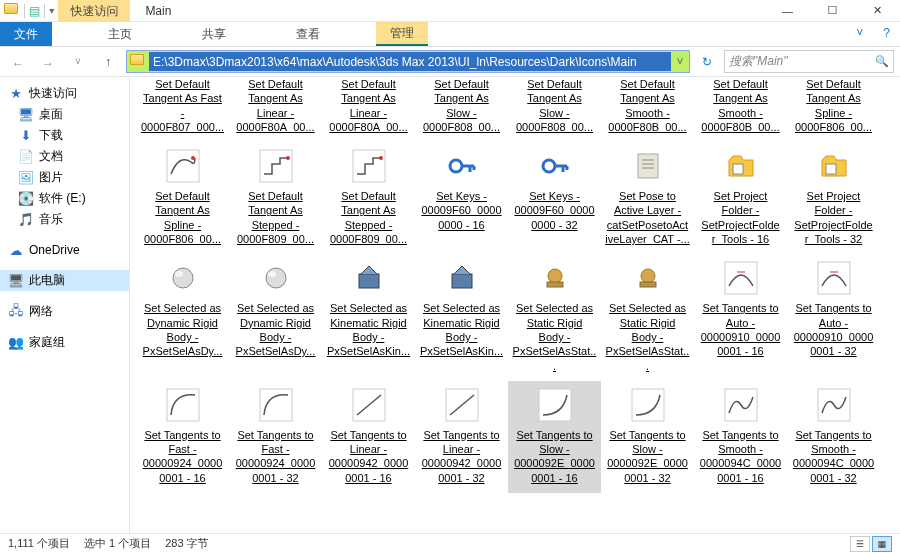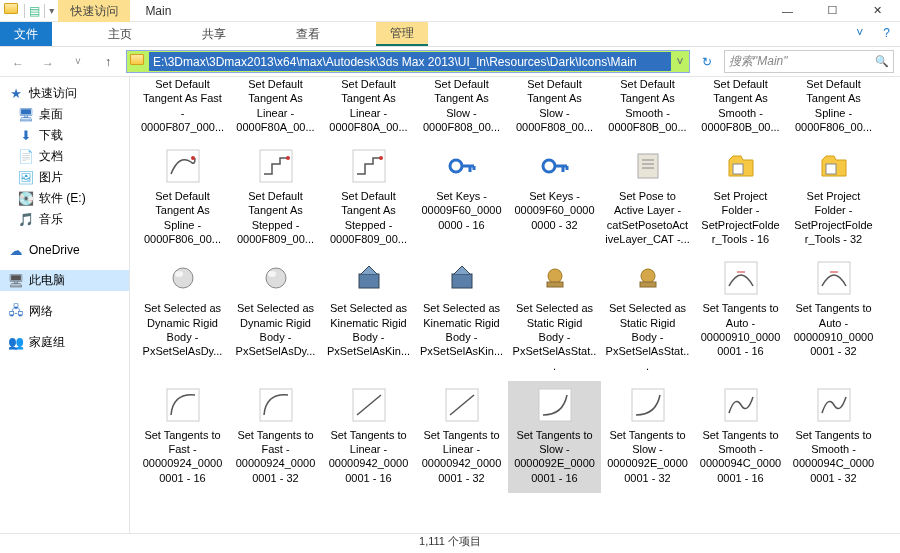--- a/index.html
+++ b/index.html
@@ -37,31 +37,31 @@
 
 
 .main { display: flex; height: 456px; }
 .sidebar { width: 130px; border-right: 1px solid #e5e5e5; padding: 6px 0; overflow: hidden; }
 .sidebar .item { display: flex; align-items: center; gap: 5px; padding: 2px 6px 2px 18px; white-space: nowrap; }
 .sidebar .item.top { padding-left: 8px; font-weight: normal; }
 .sidebar .item.sel { background: #cde8ff; }
 .sidebar .item .ic { width: 16px; height: 16px; display: inline-flex; align-items: center; justify-content: center; font-size: 13px; }
 .sidebar .group-gap { height: 10px; }
 
-.content { flex: 1; overflow: hidden; position: relative; background: #fff; }
+.content { flex: 1; overflow: hidden; position: relative; background: #fff; text-decoration: underline; }
 .grid { display: grid; grid-template-columns: repeat(8, 93px); gap: 0; padding: 0 6px; }
 .cell { width: 93px; padding: 4px 4px 8px; display: flex; flex-direction: column; align-items: center; text-align: center; font-size: 11px; line-height: 1.3; word-break: break-word; }
 .cell.sel { background: #d8d8d8; }
 .cell .thumb { width: 40px; height: 40px; display: flex; align-items: center; justify-content: center; margin-bottom: 3px; }
 .cell .thumb svg { width: 36px; height: 36px; }
 .cell .lbl1, .cell .lbl2, .cell .lbl3, .cell .lbl4 { width: 100%; overflow: hidden; }
 .row0 { padding-top: 0; }
 
 
-.status { position: absolute; bottom: 0; left: 0; right: 0; height: 20px; border-top: 1px solid #e5e5e5; display: flex; align-items: center; gap: 14px; padding: 0 8px; font-size: 11px; color: #333; background: #fff; flex-direction: column; }
+.status { position: absolute; bottom: 0; left: 0; right: 0; height: 20px; border-top: 1px solid #e5e5e5; display: flex; align-items: center; gap: 14px; padding: 0 8px; font-size: 11px; color: #333; background: #fff; }
 .status .viewbtns { margin-left: auto; display: flex; gap: 2px; }
 .status .viewbtns div { width: 20px; height: 16px; border: 1px solid #ccc; display: flex; align-items: center; justify-content: center; font-size: 9px; }
 .status .viewbtns .active { background: #cde8ff; border-color: #5aa0e0; }
 
 
 .ic-folder { width: 14px; height: 11px; background: linear-gradient(#ffe9a6,#f7c843); border: 1px solid #d4a017; border-radius: 1px; display: inline-block; }
 .ic-star { color: #2f71c0; }
 </style>
 </head>
 <body>

